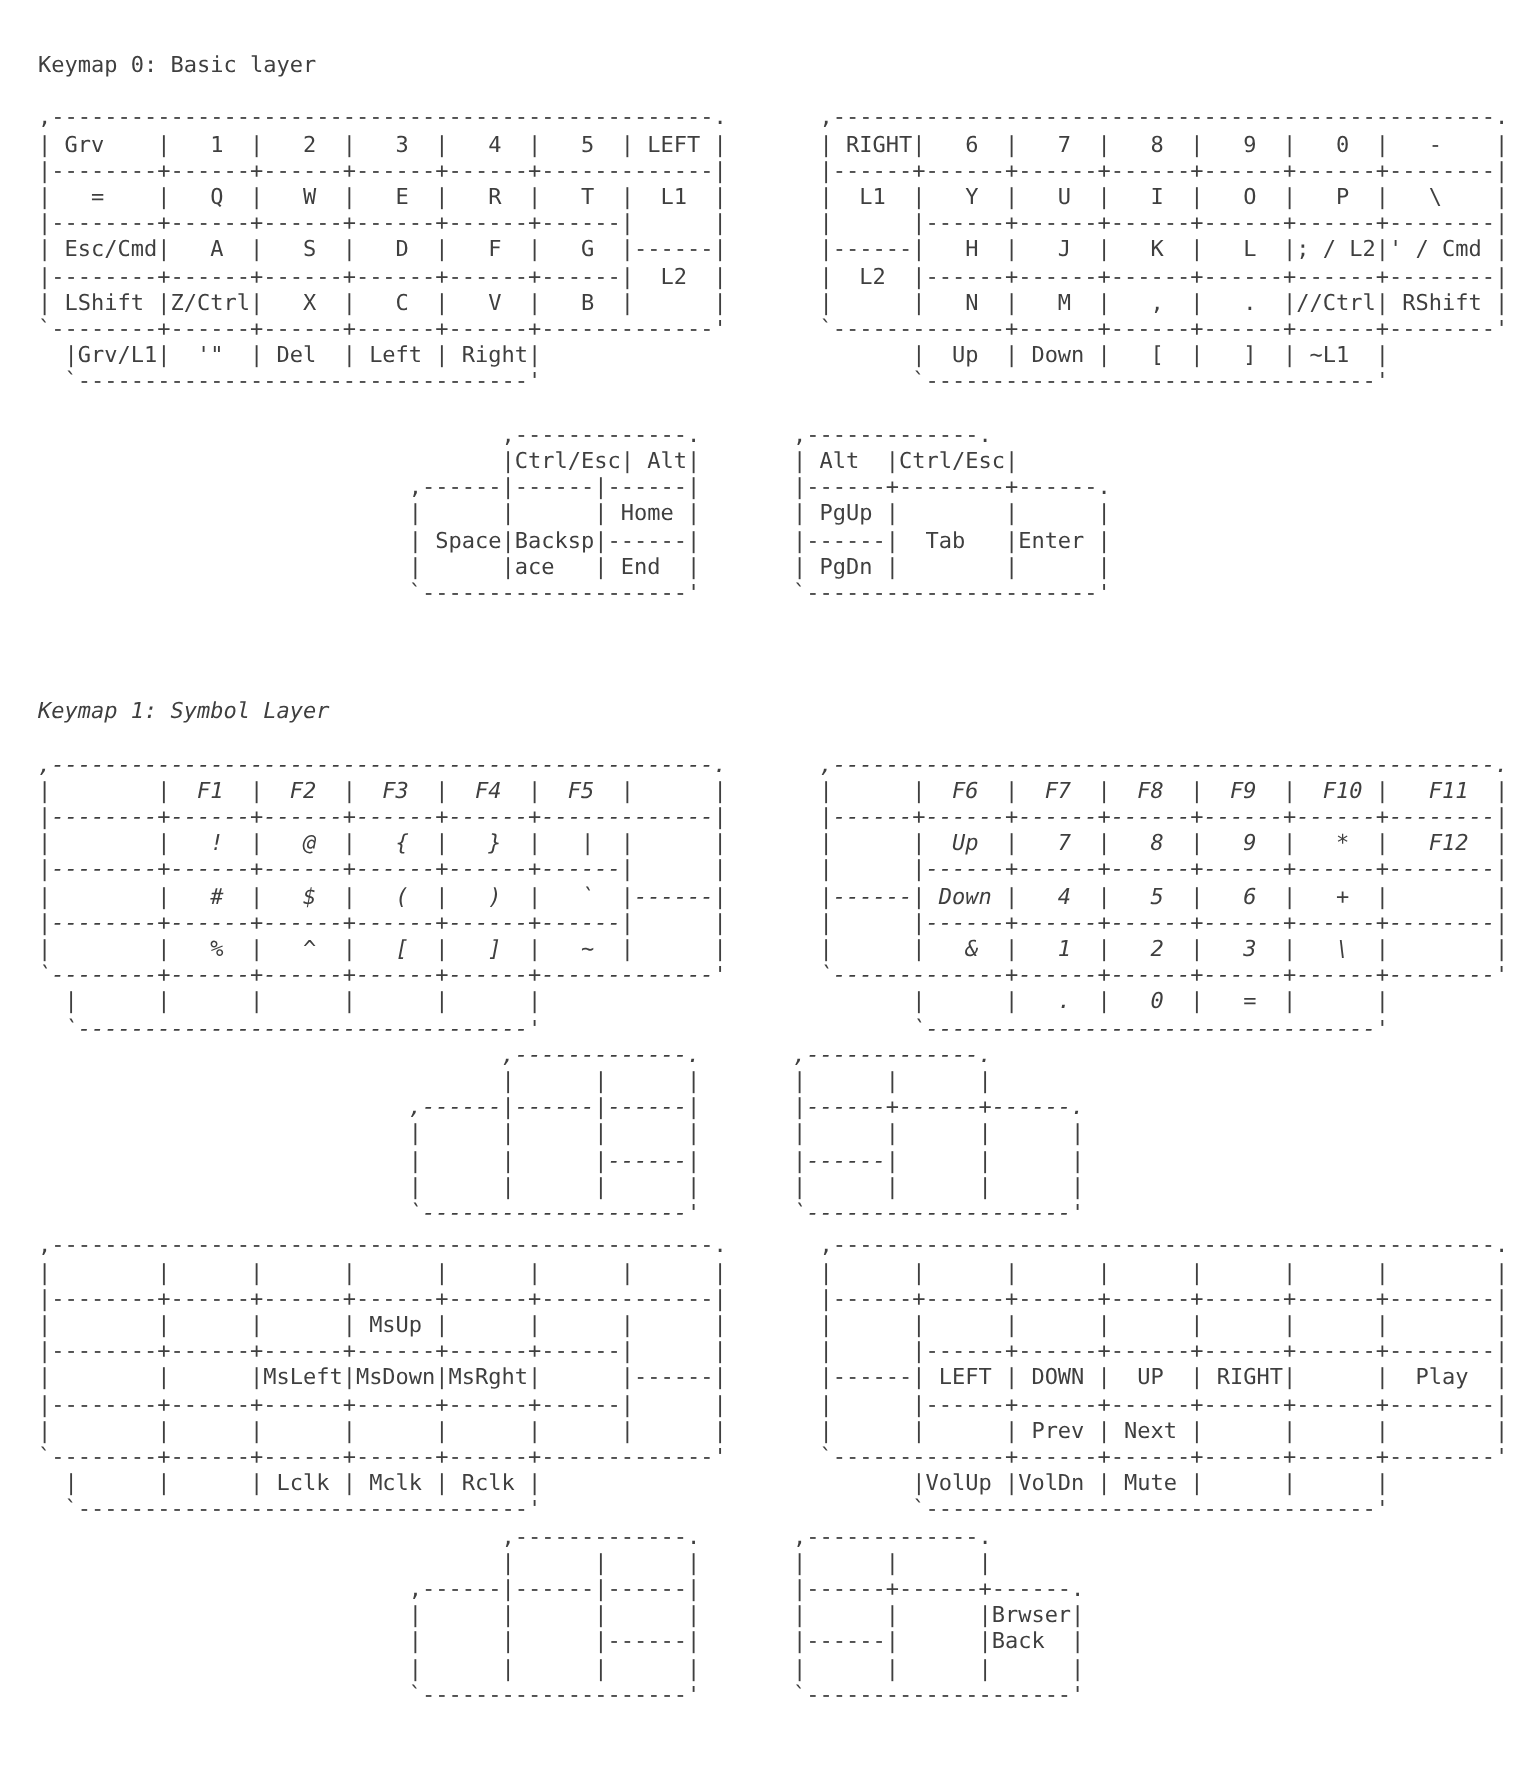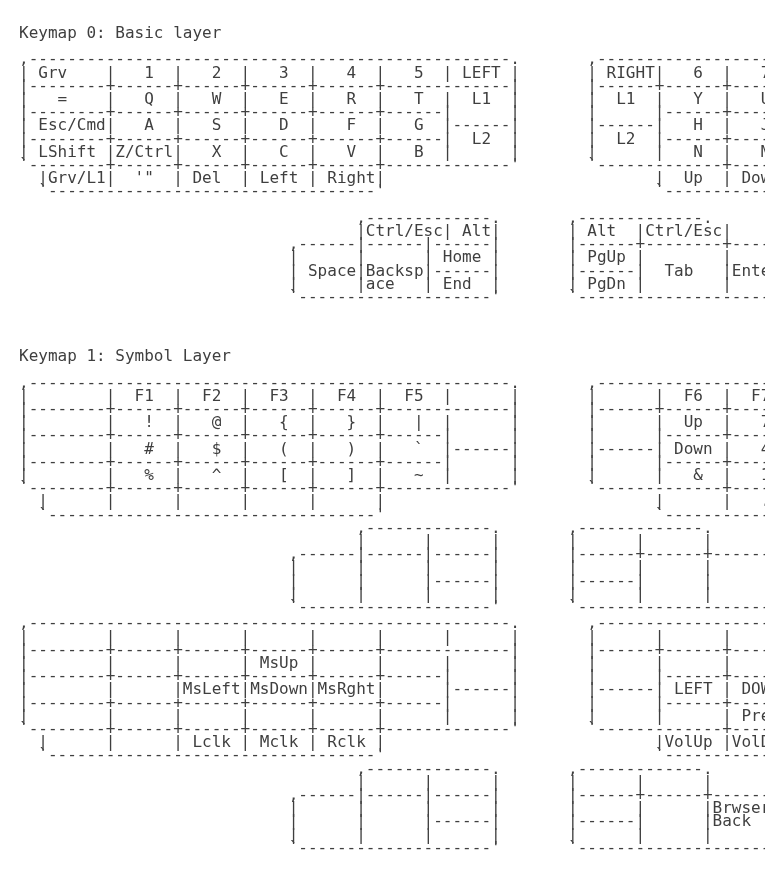--- a/index.html
+++ b/index.html
@@ -1,27 +1,27 @@
 <!DOCTYPE html>
 <html><head>
 <meta charset="utf-8">
 <style>
   html, body { margin: 0; padding: 0; background: #ffffff; }
   body { width: 765px; height: 883px; overflow: hidden; }
   .doc {
     padding: 26px 0 0 19px;
     font-family: "DejaVu Sans Mono", "Liberation Mono", monospace;
-    font-size: 16px;
+    font-size: 11px;
     line-height: 13.2px;
     color: #3f3f3f;
   }
   .keymap-section { margin: 0; }
   .keymap-title { white-space: pre; margin: 0 0 13.2px 0; }
   .keymap-art { margin: 0; padding: 0; font: inherit; white-space: pre; }
-  .sec-1 { margin-top: 46px; }
+  .sec-1 { margin-top: 46px; font-style: italic; }
   .sec-2 { margin-top: 3px; }
 </style>
 </head>
 <body>
 
 <div class="doc">
 
   <section class="keymap-section sec-0">
     <div class="keymap-title">Keymap 0: Basic layer</div>
     <pre class="keymap-art">,--------------------------------------------------.       ,--------------------------------------------------.

